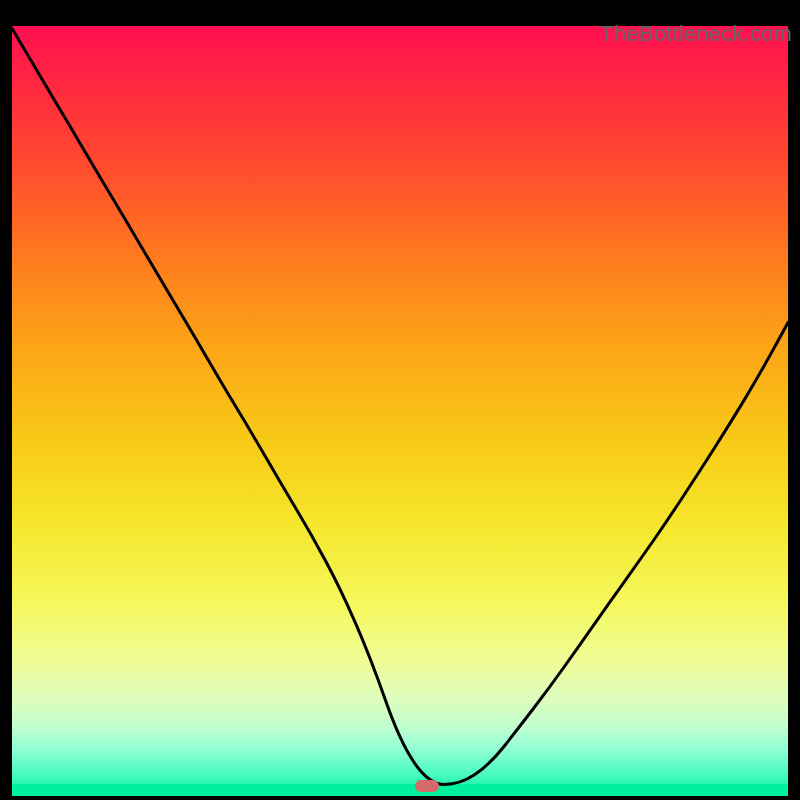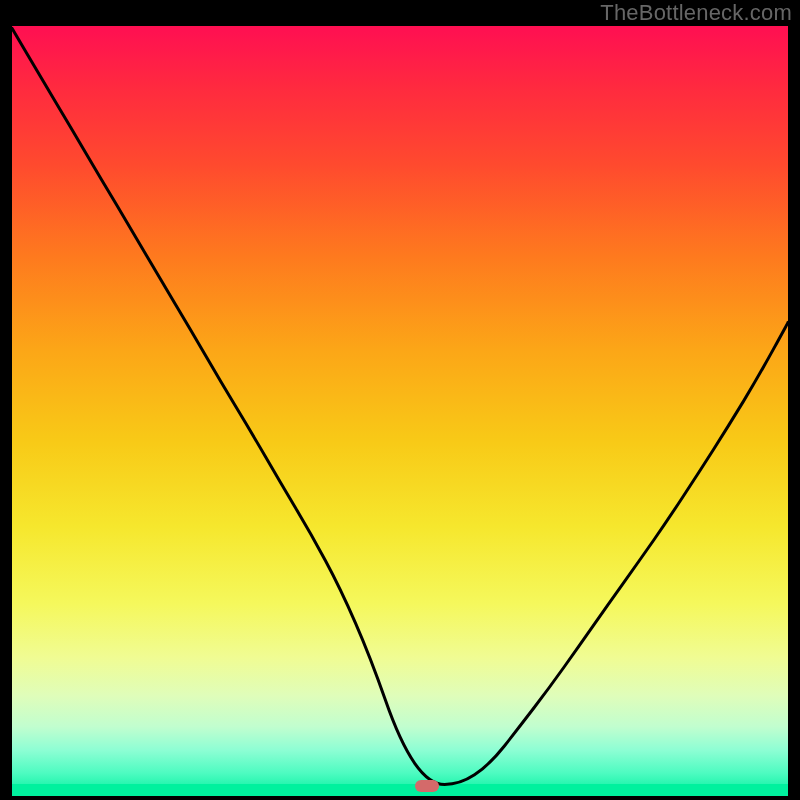--- a/index.html
+++ b/index.html
@@ -5,21 +5,21 @@
   html, body {
     margin: 0;
     padding: 0;
     width: 800px;
     height: 800px;
     background: #000;
     font-family: Arial, Helvetica, sans-serif;
   }
   .watermark {
     position: absolute;
-    top: 0;
+    top: 21px;
     right: 8px;
     color: #666;
     font-size: 22px;
     letter-spacing: 0.2px;
     z-index: 10;
   }
   .plot-frame {
     position: absolute;
     left: 12px;
     top: 26px;

